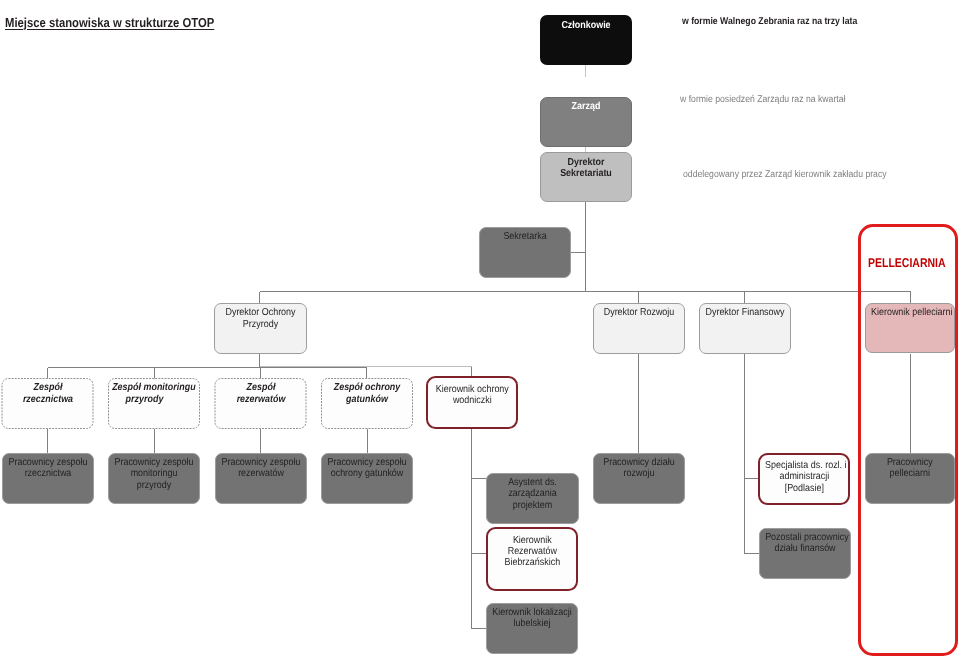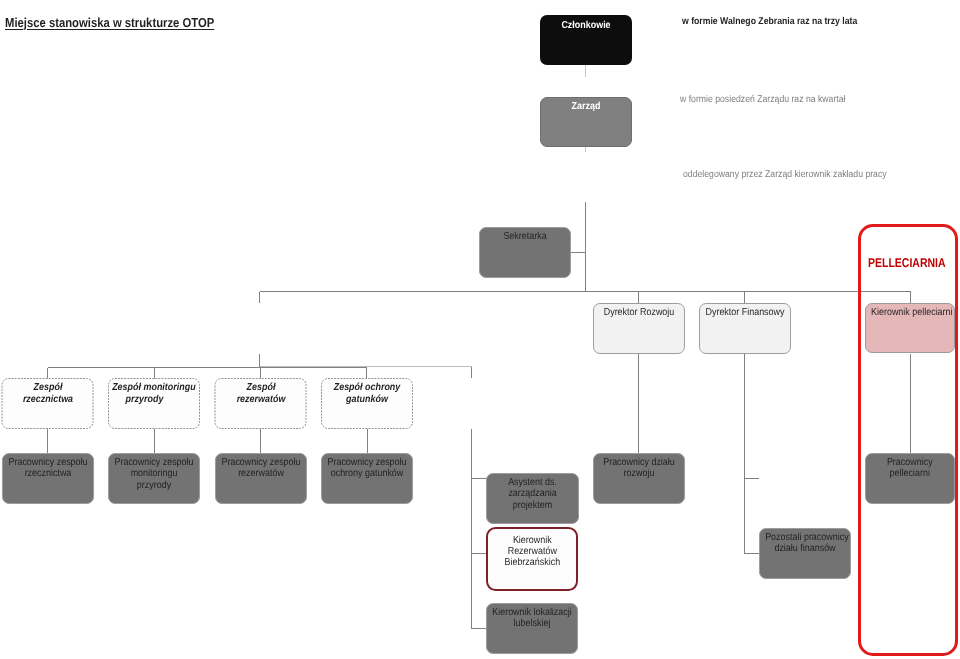--- a/index.html
+++ b/index.html
@@ -129,22 +129,30 @@
   <div class="legend" id="lg2" data-name="legend-text-3">oddelegowany przez Zarząd kierownik zakładu pracy</div>
 
   <div class="pell-label" data-name="pelleciarnia-label">PELLECIARNIA</div>
 
   <div class="node n-black" data-name="node-czlonkowie">
       <span>Członkowie</span>
     </div>
   <div class="node n-gray" data-name="node-zarzad">
       <span>Zarząd</span>
     </div>
+  <div class="node n-lgray" data-name="node-dyrektor-sekretariatu">
+      <span>Dyrektor
+Sekretariatu</span>
+    </div>
   <div class="node n-white" data-name="node-sekretarka">
       <span>Sekretarka</span>
+    </div>
+  <div class="node n-f2" data-name="node-dyrektor-ochrony-przyrody">
+      <span>Dyrektor Ochrony
+Przyrody</span>
     </div>
   <div class="node n-f2" data-name="node-dyrektor-finansowy">
       <span>Dyrektor Finansowy</span>
     </div>
   <div class="node n-f2" data-name="node-dyrektor-rozwoju">
       <span>Dyrektor Rozwoju</span>
     </div>
   <div class="node n-pink" data-name="node-kierownik-pelleciarni">
       <span>Kierownik pelleciarni</span>
     </div>
@@ -157,20 +165,24 @@
       <span>Zespół monitoringu
 przyrody</span>
     </div>
   <div class="node n-dash" data-name="node-zespol-rezerwatow">
       <span>Zespół
 rezerwatów</span>
     </div>
   <div class="node n-dash" data-name="node-zespol-ochrony-gatunkow">
       <span>Zespół ochrony
 gatunków</span>
+    </div>
+  <div class="node n-dred" data-name="node-kierownik-ochrony-wodniczki">
+      <span>Kierownik ochrony
+wodniczki</span>
     </div>
 
   <div class="node n-white" data-name="node-pracownicy-rzecznictwa">
       <span>Pracownicy zespołu
 rzecznictwa</span>
     </div>
   <div class="node n-white" data-name="node-pracownicy-monitoringu">
       <span>Pracownicy zespołu
 monitoringu
 przyrody</span>
@@ -185,20 +197,25 @@
     </div>
   <div class="node n-white" data-name="node-asystent-ds-zarzadzania">
       <span>Asystent ds.
 zarządzania
 projektem</span>
     </div>
   <div class="node n-white" data-name="node-pracownicy-dzialu-rozwoju">
       <span>Pracownicy działu
 rozwoju</span>
     </div>
+  <div class="node n-dred" data-name="node-specjalista-podlasie">
+      <span>Specjalista ds. rozl. i
+administracji
+[Podlasie]</span>
+    </div>
   <div class="node n-white" data-name="node-pracownicy-pelleciarni">
       <span>Pracownicy
 pelleciarni</span>
     </div>
 
   <div class="node n-dred" data-name="node-kierownik-rezerwatow-biebrzanskich">
       <span>Kierownik
 Rezerwatów
 Biebrzańskich</span>
     </div>

